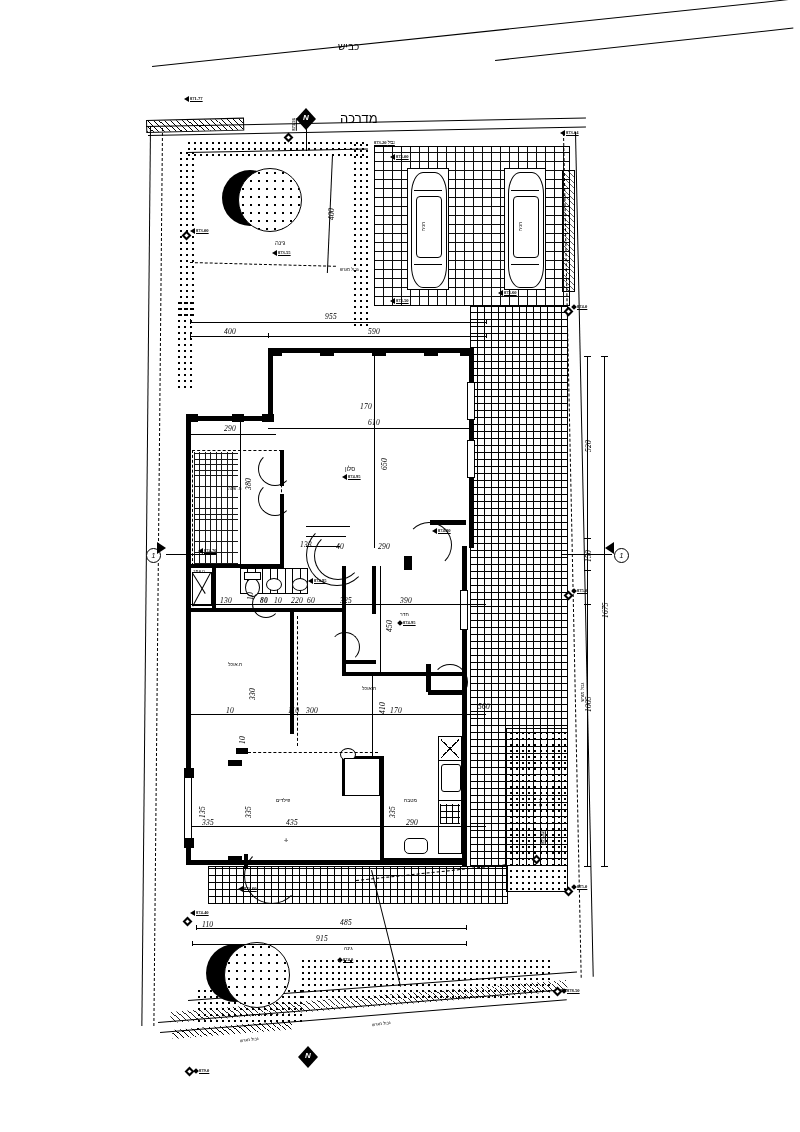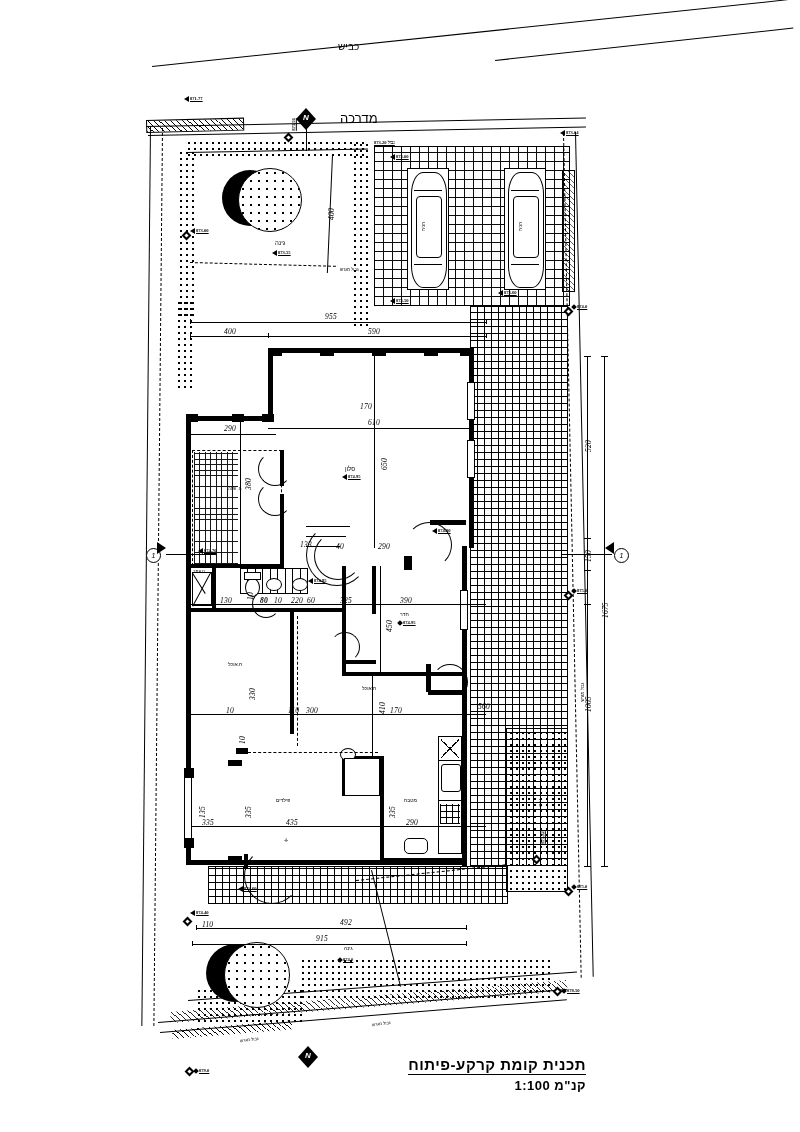--- a/index.html
+++ b/index.html
@@ -426,21 +426,21 @@
   <div class="tick" style="left:584px;top:356px;width:7px;height:.6px;"></div>
   <div class="tick" style="left:584px;top:538px;width:7px;height:.6px;"></div>
   <div class="tick" style="left:584px;top:570px;width:7px;height:.6px;"></div>
   <div class="tick" style="left:584px;top:604px;width:7px;height:.6px;"></div>
   <div class="tick" style="left:584px;top:866px;width:7px;height:.6px;"></div>
   <div class="tick" style="left:601px;top:356px;width:7px;height:.6px;"></div>
   <div class="tick" style="left:601px;top:866px;width:7px;height:.6px;"></div>
 
   <div class="ln hair abs" style="left:196px;top:928px;width:270px;"></div>
   <div class="ln hair abs" style="left:192px;top:944px;width:274px;"></div>
-  <div class="dim abs" style="left:340px;top:918px;">492</div>
+  <div class="dim abs" style="left:340px;top:918px;">485</div>
   <div class="dim abs" style="left:316px;top:934px;">915</div>
   <div class="dim abs" style="left:202px;top:920px;">110</div>
   <div class="tick" style="left:196px;top:925px;"></div>
   <div class="tick" style="left:466px;top:925px;"></div>
   <div class="tick" style="left:192px;top:941px;"></div>
   <div class="tick" style="left:466px;top:941px;"></div>
 
   <div class="secmark" style="left:146px;top:548px;">
     <div class="circ">1</div>
     <div class="flag" style="left:11px;top:-6px;"></div>
@@ -519,18 +519,14 @@
   <div class="lvlmark" style="left:183px;top:232px;">
     <div class="diamond"></div>
   </div>
 
   <div class="t abs he t4 rot" style="left:240px;top:1038px;transform:rotate(-7deg);">גבול מגרש</div>
   <div class="t abs he t4 rot" style="left:372px;top:1022px;transform:rotate(-7deg);">גבול מגרש</div>
   <div class="t abs he t4 rot" style="left:574px;top:690px;transform:rotate(-90deg);">גבול מגרש</div>
 
   <div class="abs hatch45" style="left:172px;top:1030px;width:120px;height:9px;transform:rotate(-4.6deg);transform-origin:0 0;"></div>
 
-  <div class="title he" style="left:366px;top:1056px;width:220px;text-align:right;">
-    <div class="l1">תכנית קומת קרקע-פיתוח</div>
-    <div class="l2" style="margin-top:3px;">קנ"מ 1:100</div>
-  </div>
 
 </div>
 
 </body></html>

